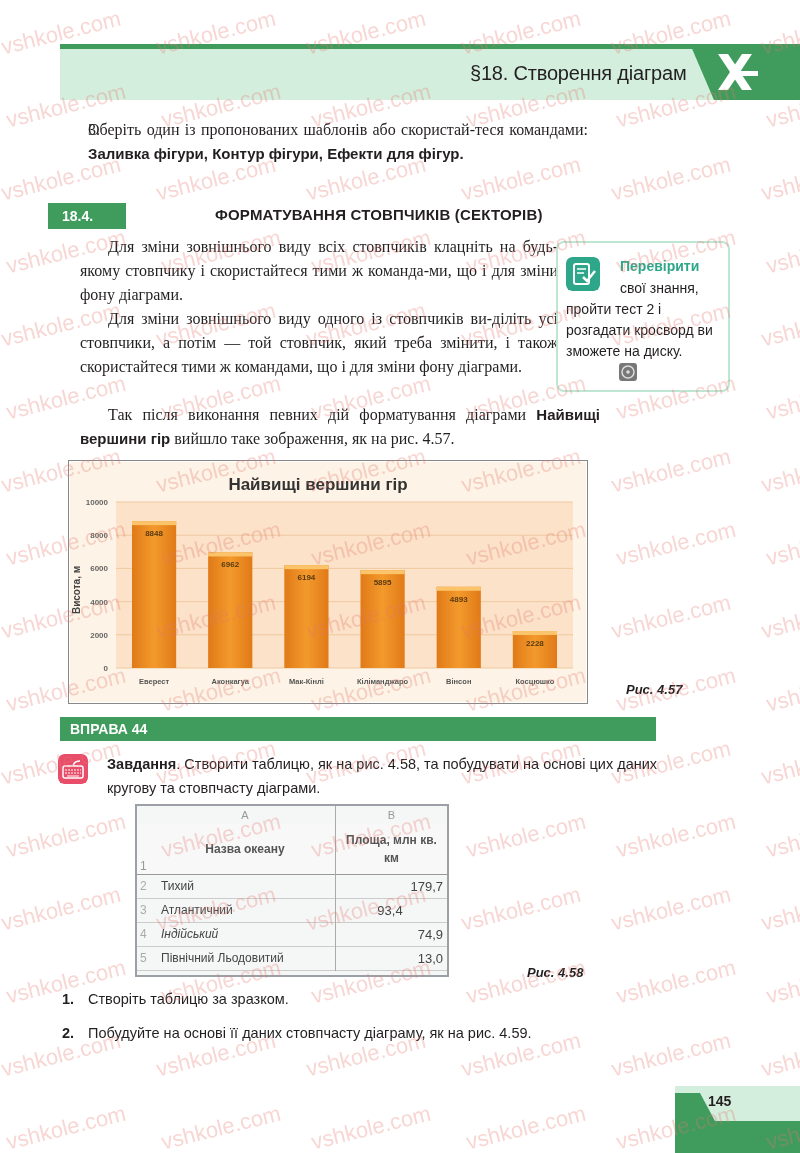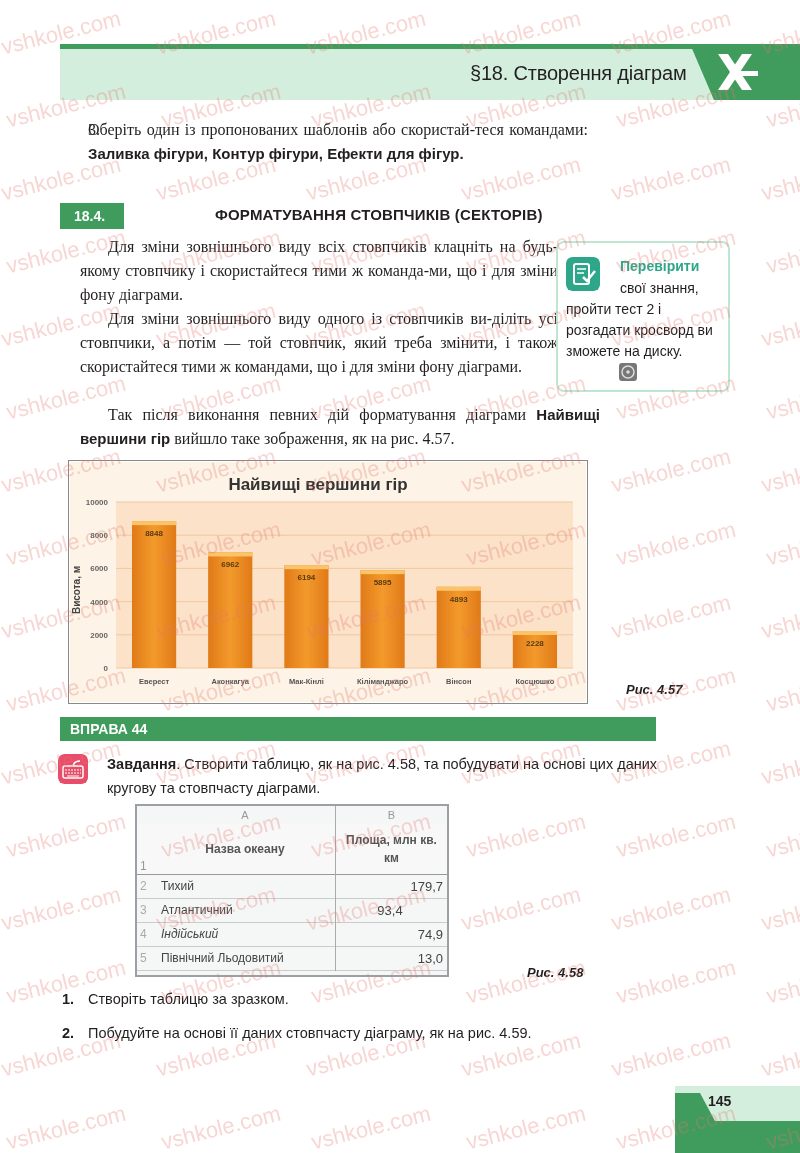--- a/index.html
+++ b/index.html
@@ -13,21 +13,21 @@
   .header-title { left:470px; top:62px; font-family:"Liberation Sans", sans-serif; font-size:20px; color:#231f20; letter-spacing:-0.2px; }
   .header-tab { left:690px; top:44px; width:110px; height:56px; }
 
   .serif { font-family:"Liberation Serif", serif; font-size:16px; line-height:24px; color:#231f20; }
   .bold-sans { font-family:"Liberation Sans", sans-serif; font-weight:bold; font-size:15px; }
 
   .step3 { left:88px; top:118px; width:500px; }
   .step3 .num { position:absolute; left:0; top:0; }
   .step3 .txt { text-align:justify; }
 
-  .sec-badge { left:60px; top:203px; width:64px; height:26px; background:#3f9c5d; color:#fff; font-weight:bold; font-size:14px; line-height:26px; padding-left:14px; box-sizing:border-box; }
+  .sec-badge { left:48px; top:203px; width:78px; height:26px; background:#3f9c5d; color:#fff; font-weight:bold; font-size:14px; line-height:26px; padding-left:14px; box-sizing:border-box; }
   .sec-title { left:215px; top:206px; font-weight:bold; font-size:15px; letter-spacing:0.2px; color:#231f20; }
 
   .para { left:60px; width:478px; text-align:justify;margin-left:20px; }
   .indent { text-indent:28px; }
 
   .check-box { left:556px; top:241px; width:174px; height:151px; border:2px solid #bfe6d3; border-radius:8px; box-sizing:border-box; background:#fff; }
   .check-icon { left:566px; top:257px; width:34px; height:34px; background:#2ea68a; border-radius:6px; }
   .check-title { left:620px; top:258px; color:#2ea68a; font-weight:bold; font-size:14px; }
   .check-text { left:566px; top:278px; width:160px; font-size:14px; line-height:21px; color:#231f20; }
 

